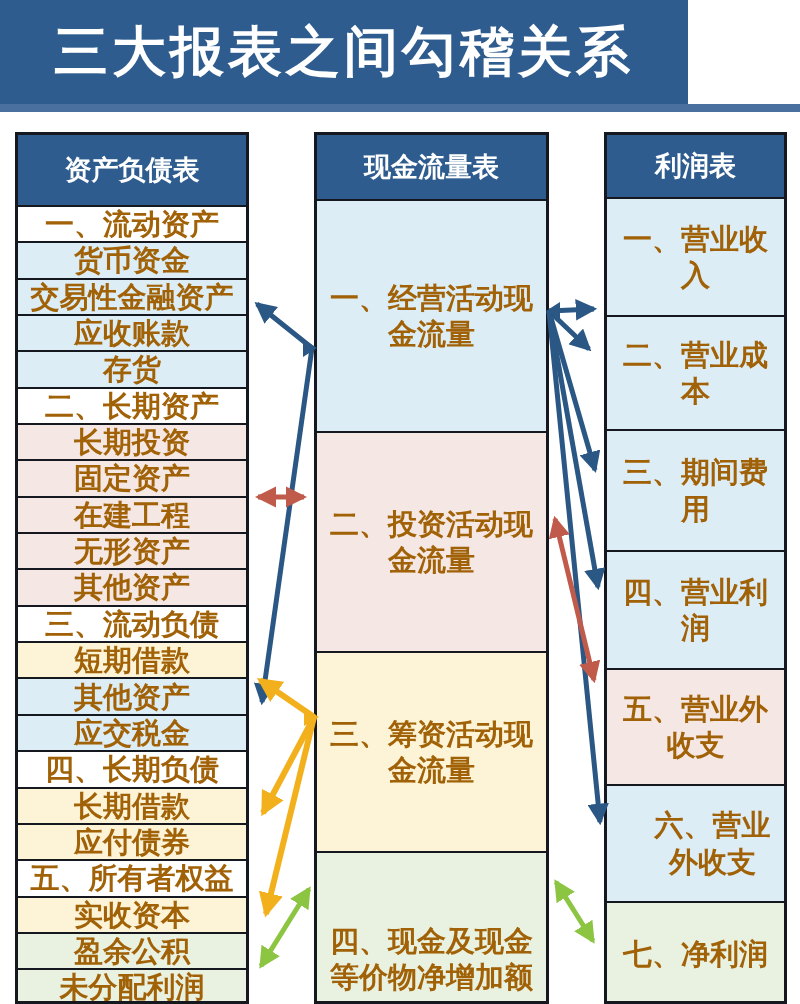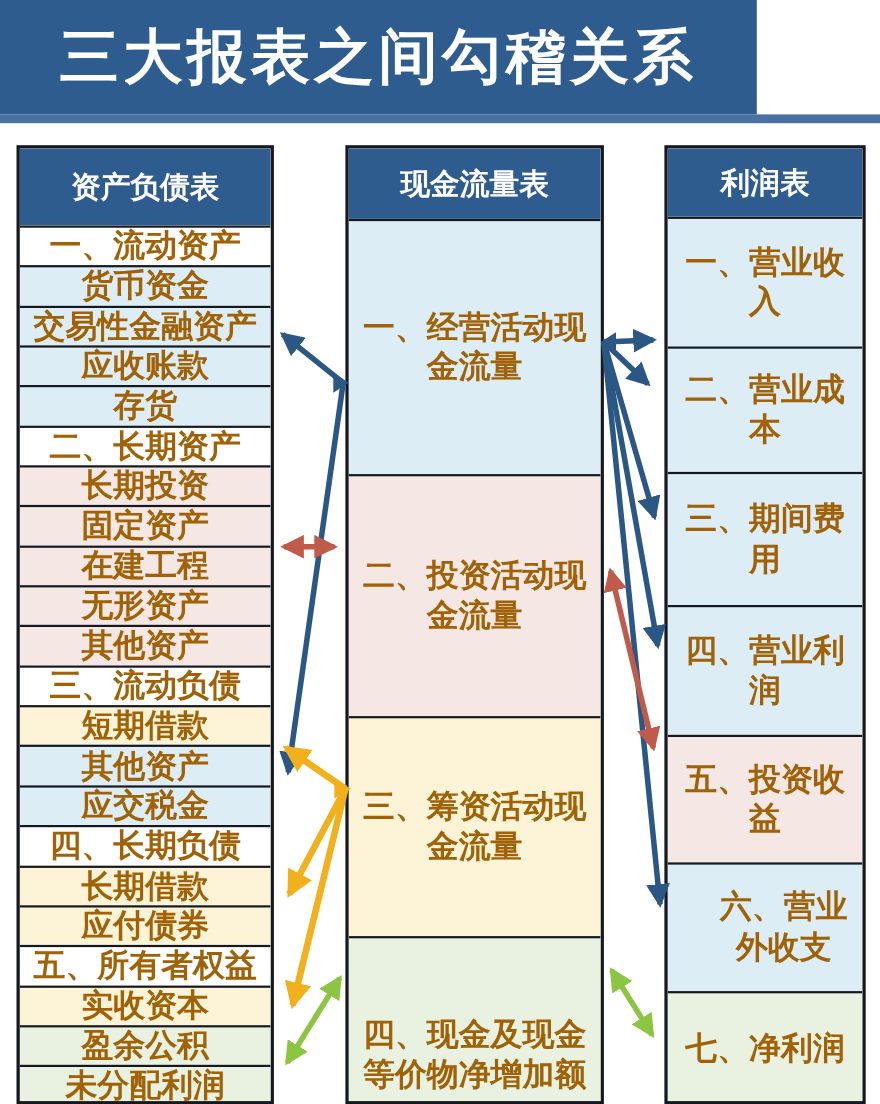--- a/index.html
+++ b/index.html
@@ -77,21 +77,21 @@
       </div>
   </div>
 
   <div class="col" id="col-right">
     <div class="col-header">利润表</div>
     <div id="is-rows">
         <div class="row tone-blue" style="height: 118px;">一、营业收入</div>
         <div class="row tone-blue" style="height: 114px;">二、营业成本</div>
         <div class="row tone-blue" style="height: 121px;">三、期间费用</div>
         <div class="row tone-blue" style="height: 118px;">四、营业利润</div>
-        <div class="row tone-pink" style="height: 116px;">五、投资收益</div>
+        <div class="row tone-pink" style="height: 116px;">五、营业外收支</div>
         <div class="row tone-blue" style="height: 117px; padding-left: 36px;">六、营业外收支</div>
         <div class="row tone-green" style="height: 105px;">七、净利润</div>
       </div>
   </div>
 
   <svg class="arrow-layer" viewBox="0 0 800 1004">
     <defs>
       <marker id="ah-blue" viewBox="0 0 10 10" refX="8.5" refY="5" markerWidth="4.3" markerHeight="4.3" orient="auto-start-reverse">
         <path d="M0,0 L10,5 L0,10 z" fill="#2A5784"></path>
       </marker>

